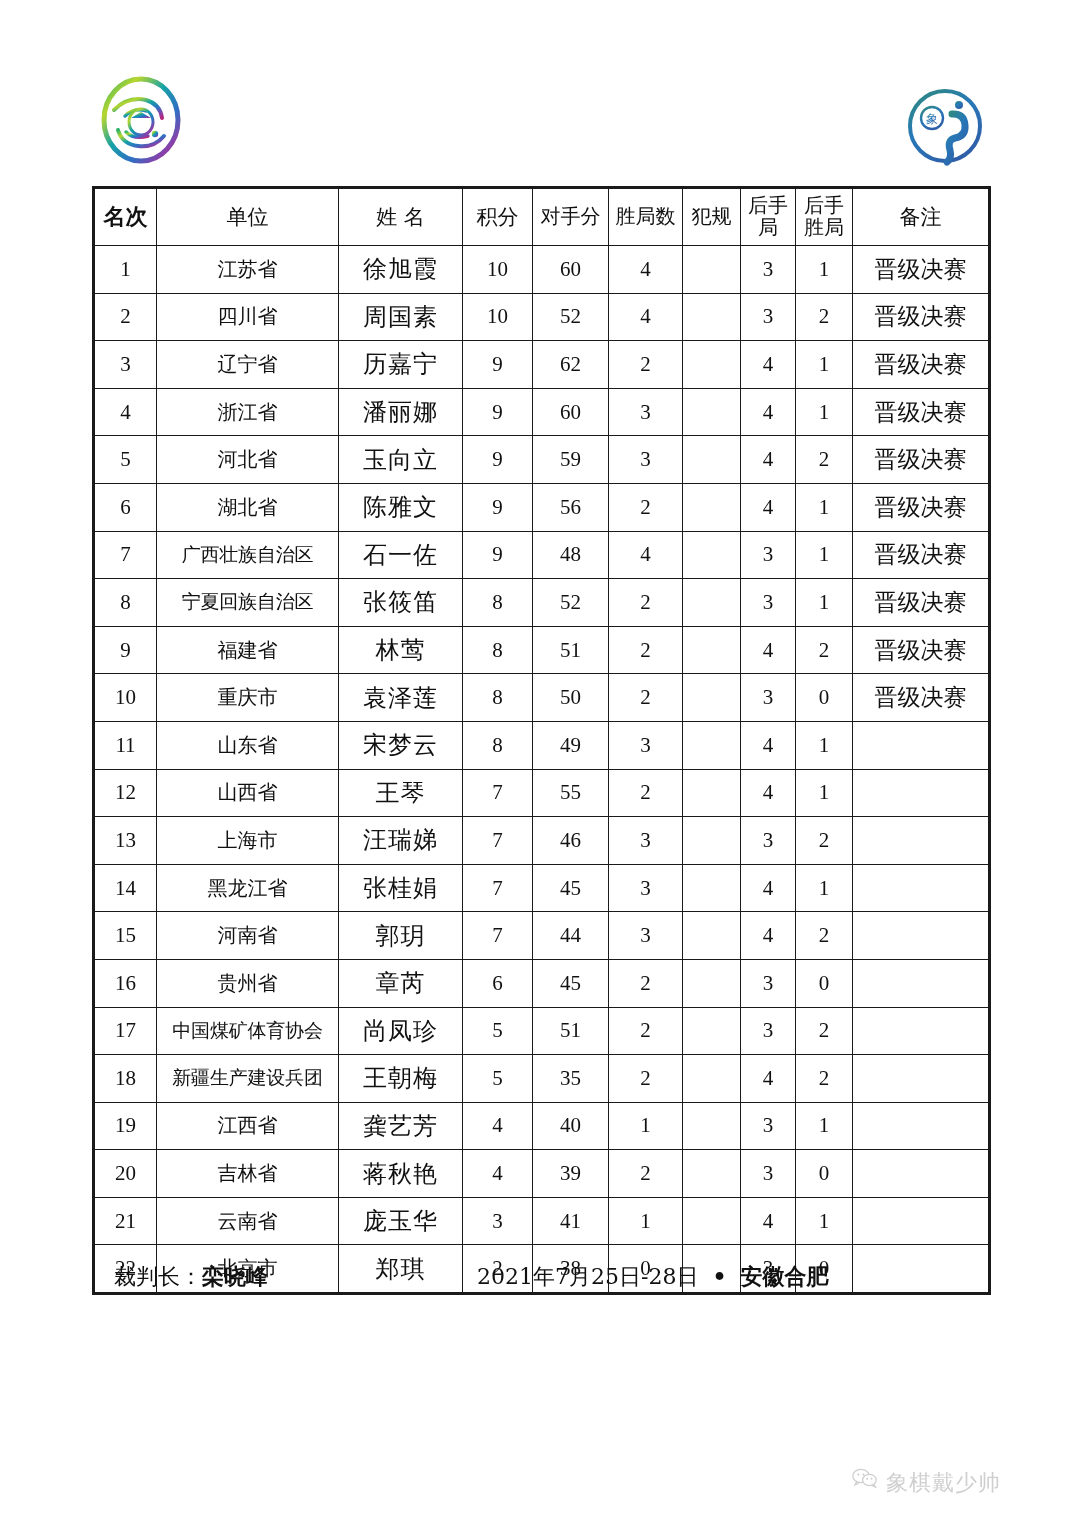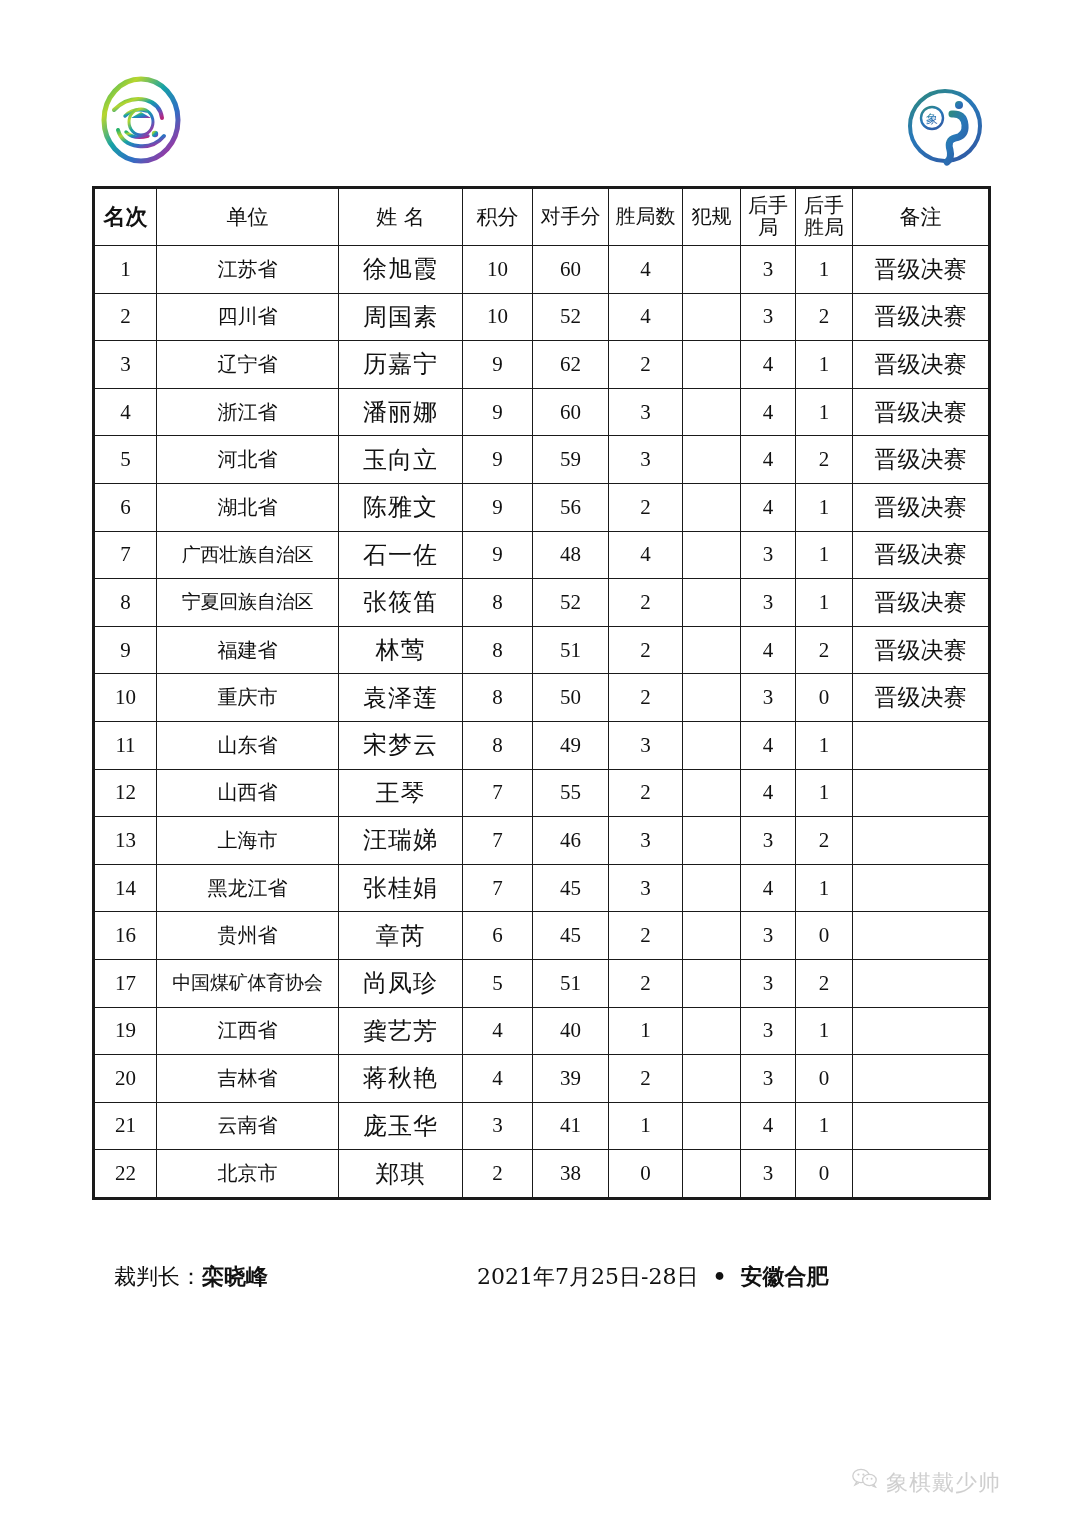--- a/index.html
+++ b/index.html
@@ -393,40 +393,64 @@
           <td class="c-name">张桂娟</td>
           <td class="c-num">7</td>
           <td class="c-num">45</td>
           <td class="c-num">3</td>
           <td class="c-num"></td>
           <td class="c-num">4</td>
           <td class="c-num">1</td>
           <td class="c-note"></td>
         </tr>
         <tr>
+          <td class="c-rank">15</td>
+          <td class="c-unit">河南省</td>
+          <td class="c-name">郭玥</td>
+          <td class="c-num">7</td>
+          <td class="c-num">44</td>
+          <td class="c-num">3</td>
+          <td class="c-num"></td>
+          <td class="c-num">4</td>
+          <td class="c-num">2</td>
+          <td class="c-note"></td>
+        </tr>
+        <tr>
           <td class="c-rank">16</td>
           <td class="c-unit">贵州省</td>
           <td class="c-name">章芮</td>
           <td class="c-num">6</td>
           <td class="c-num">45</td>
           <td class="c-num">2</td>
           <td class="c-num"></td>
           <td class="c-num">3</td>
           <td class="c-num">0</td>
           <td class="c-note"></td>
         </tr>
         <tr>
           <td class="c-rank">17</td>
           <td class="c-unit long">中国煤矿体育协会</td>
           <td class="c-name">尚凤珍</td>
           <td class="c-num">5</td>
           <td class="c-num">51</td>
           <td class="c-num">2</td>
           <td class="c-num"></td>
           <td class="c-num">3</td>
+          <td class="c-num">2</td>
+          <td class="c-note"></td>
+        </tr>
+        <tr>
+          <td class="c-rank">18</td>
+          <td class="c-unit long">新疆生产建设兵团</td>
+          <td class="c-name">王朝梅</td>
+          <td class="c-num">5</td>
+          <td class="c-num">35</td>
+          <td class="c-num">2</td>
+          <td class="c-num"></td>
+          <td class="c-num">4</td>
           <td class="c-num">2</td>
           <td class="c-note"></td>
         </tr>
         <tr>
           <td class="c-rank">19</td>
           <td class="c-unit">江西省</td>
           <td class="c-name">龚艺芳</td>
           <td class="c-num">4</td>
           <td class="c-num">40</td>
           <td class="c-num">1</td>

